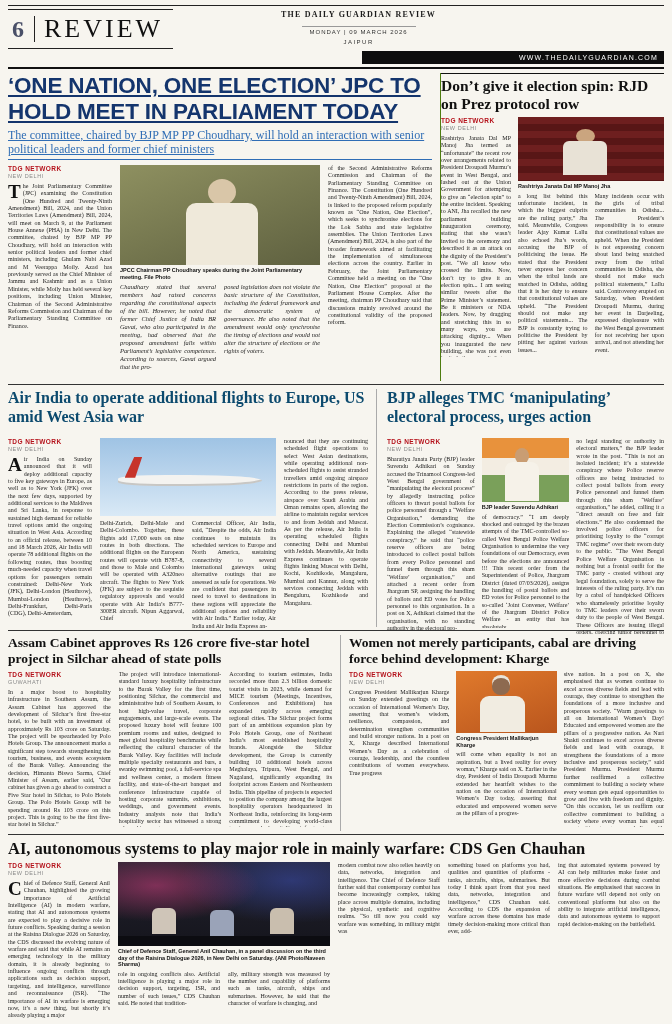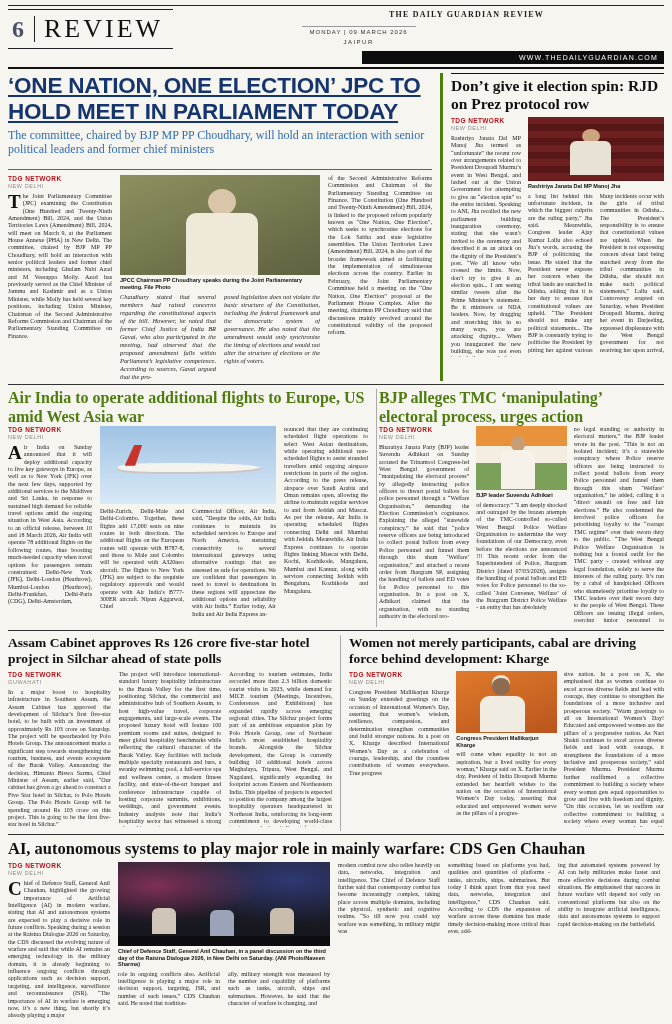--- a/index.html
+++ b/index.html
@@ -7,85 +7,85 @@
   body { background:#e9e6df; font-family:"Liberation Serif",serif; color:#1c1c1c; }
   .page { width:672px; height:1024px; background:#f7f5ef; padding:5px 8px 6px; overflow:hidden; }
 
   
   .top-rule { border-top:1px solid #222; margin-bottom:3px; }
   .mast-cols { display:flex; align-items:stretch; height:40px; }
   .mast-left { display:flex; align-items:center; gap:9px; border-top:1px solid #222; border-bottom:1px solid #222; padding:1px 10px 1px 2px; }
   .page-num { font:bold 24px/26px "Liberation Serif",serif; color:#4a5068; padding:0 10px 0 2px; border-right:1px solid #222; }
   .section-name { font:26px/28px "Liberation Serif",serif; letter-spacing:3px; color:#111; }
   .mast-center { flex:1; text-align:center; padding-top:1px; }
-  .paper-name { font:bold 8px/10px "Liberation Serif",serif; letter-spacing:1.2px;text-align:right; }
+  .paper-name { font:bold 8px/10px "Liberation Serif",serif; letter-spacing:1.2px; }
   .date-line { font:6px/8px "Liberation Sans",sans-serif; letter-spacing:1px; color:#333; border-top:1px solid #999; display:inline-block; padding:1px 8px 0; margin-top:1px; }
   .city { font:6px/8px "Liberation Sans",sans-serif; letter-spacing:1.5px; color:#333; }
   .mast-right-space { width:120px; }
   .site-row { display:flex; justify-content:flex-end; margin-top:2px; }
   .site-bar { width:46%; background:#0d0d0d; color:#fff; font:7px/13px "Liberation Sans",sans-serif; letter-spacing:1.2px; text-align:right; padding-right:6px; height:13px; }
   .rule-heavy { border-top:2px solid #111; margin:3px 0 4px; }
   .rule { border-top:1px solid #333; margin:3px 0 4px; }
 
   
   .col { font-size:6px; line-height:7.35px; text-align:justify; color:#222; overflow:hidden; }
   .dropcap::first-letter { font-size:19px; line-height:15px; float:left; padding:1px 2px 0 0; font-weight:bold; color:#111; }
   .byline { display:block; color:#b5121b; font:bold 6.5px/8px "Liberation Sans",sans-serif; letter-spacing:.4px; }
   .dateline { display:block; color:#8a8a8a; font:5.5px/7px "Liberation Sans",sans-serif; letter-spacing:.6px; margin-bottom:3px; }
   .caption { font:bold 5.5px/6.6px "Liberation Sans",sans-serif; color:#111; margin:2px 0 3px; }
   .photo { width:100%; position:relative; overflow:hidden; }
 
   
   .lead-row { display:flex; gap:8px; height:308px; }
   .lead-left { width:424px; }
   .lead-headline { font:800 22.5px/25.5px "Liberation Sans",sans-serif; color:#14356d; letter-spacing:-.2px;text-decoration:underline; }
-  .standfirst { font:12px/14px "Liberation Serif",serif; color:#2f6db5; margin:4px 0 13px; }
+  .standfirst { font:12px/14px "Liberation Serif",serif; color:#2f6db5; margin:4px 0 3px;text-decoration:underline; }
   .blue-rule { border-top:1.5px solid #2f6db5; margin-bottom:5px; }
   .lead-body { display:flex; gap:8px; height:214px; }
   .lead-c1 { width:104px; }
   .lead-c1 .col { height:196px; }
   .lead-mid { width:200px; }
   .photo.choudhary { height:100px; background:linear-gradient(160deg,#8e9060,#5f6140); }
   .photo.choudhary::before { content:""; position:absolute; left:44%; top:14%; width:14%; height:26%; border-radius:50%; background:#d9c6a8; }
   .photo.choudhary::after { content:""; position:absolute; left:33%; top:38%; width:36%; height:62%; border-radius:10px 10px 0 0; background:#efe9da; }
   .quote-cols { display:flex; gap:8px; height:92px; }
   .qcol { flex:1; font-style:italic; font-size:6.4px; line-height:8px; text-align:justify; overflow:hidden; }
   .lead-c4 { width:104px; }
   .lead-c4 .col { height:214px; }
 
-  .lead-right { width:224px; border-left:3px solid #4d7c0f; padding-left:8px; }
+  .lead-right { width:224px; border-left:1px solid #4d7c0f; }
   .rule-med { border-top:1.5px solid #111; margin-bottom:3px; }
   .rjd-headline { font:bold 15.5px/18px "Liberation Serif",serif; color:#111; margin-bottom:4px; }
   .rjd-body { display:flex; gap:7px; height:244px; }
   .rjd-c1 { width:70px; }
   .rjd-c1 .col { height:222px; }
   .rjd-right { flex:1; }
   .photo.jha { height:64px; background:repeating-linear-gradient(180deg,#6e1f1f 0 7px,#581616 7px 14px); }
   .photo.jha::before { content:""; position:absolute; left:40%; top:18%; width:13%; height:22%; border-radius:50%; background:#caa57f; }
   .photo.jha::after { content:""; position:absolute; left:31%; top:38%; width:30%; height:52%; border-radius:6px 6px 0 0; background:#e8e2d6; }
   .rjd-two { display:flex; gap:7px; height:162px; }
   .rjd-two .col { flex:1; height:100%; }
 
   
   .mid-row { display:flex; gap:8px; height:238px; }
   .air-story { width:360px; }
-  .story-headline { font:bold 16px/18.5px "Liberation Serif",serif; color:#4d7c0f; margin-bottom:0; }
+  .story-headline { font:bold 16px/18.5px "Liberation Serif",serif; color:#0c4a6e; margin-bottom:12px; }
   .air-body { display:flex; gap:8px; height:196px; }
   .air-c1 { width:84px; }
   .air-c1 .col { height:178px; }
   .air-mid { width:176px; }
   .photo.plane { height:78px; background:linear-gradient(180deg,#9fc3e4,#d9e9f6); }
   .photo.plane::before { content:""; position:absolute; left:10%; right:8%; top:47%; height:14%; background:#f4f3f0; border-radius:40% 60% 60% 40%; box-shadow:inset 0 -2px 0 rgba(0,0,0,.18); }
   .photo.plane::after { content:""; position:absolute; left:14%; top:24%; width:10%; height:27%; background:#c6342b; clip-path:polygon(0 100%,55% 0,100% 0,60% 100%); }
   .air-two { display:flex; gap:8px; height:112px; margin-top:4px; }
   .air-two .col { flex:1; height:100%; }
   .air-c4 { width:84px; }
   .air-c4 .col { height:196px; }
 
-  .bjp-story { flex:1; border-left:1px solid #aaa; padding-left:2px; }
+  .bjp-story { flex:1; border-left:1px solid #aaa; padding-left:10px; }
   .bjp-body { display:flex; gap:7px; height:196px; }
   .bjp-body > div { flex:1; }
   .bjp-c1 .col { height:174px; }
   .photo.adhikari { height:64px; background:linear-gradient(180deg,#e8923c 0 32%,#f3ede2 32% 58%,#7aa05a 58% 100%); }
   .photo.adhikari::before { content:""; position:absolute; left:38%; top:16%; width:16%; height:24%; border-radius:50%; background:#c99d73; }
   .photo.adhikari::after { content:""; position:absolute; left:27%; top:38%; width:38%; height:60%; border-radius:8px 8px 0 0; background:#f6f2e9; }
   .bjp-c2 .col { height:114px; }
   .bjp-c3 .col { height:196px; }
 
   

